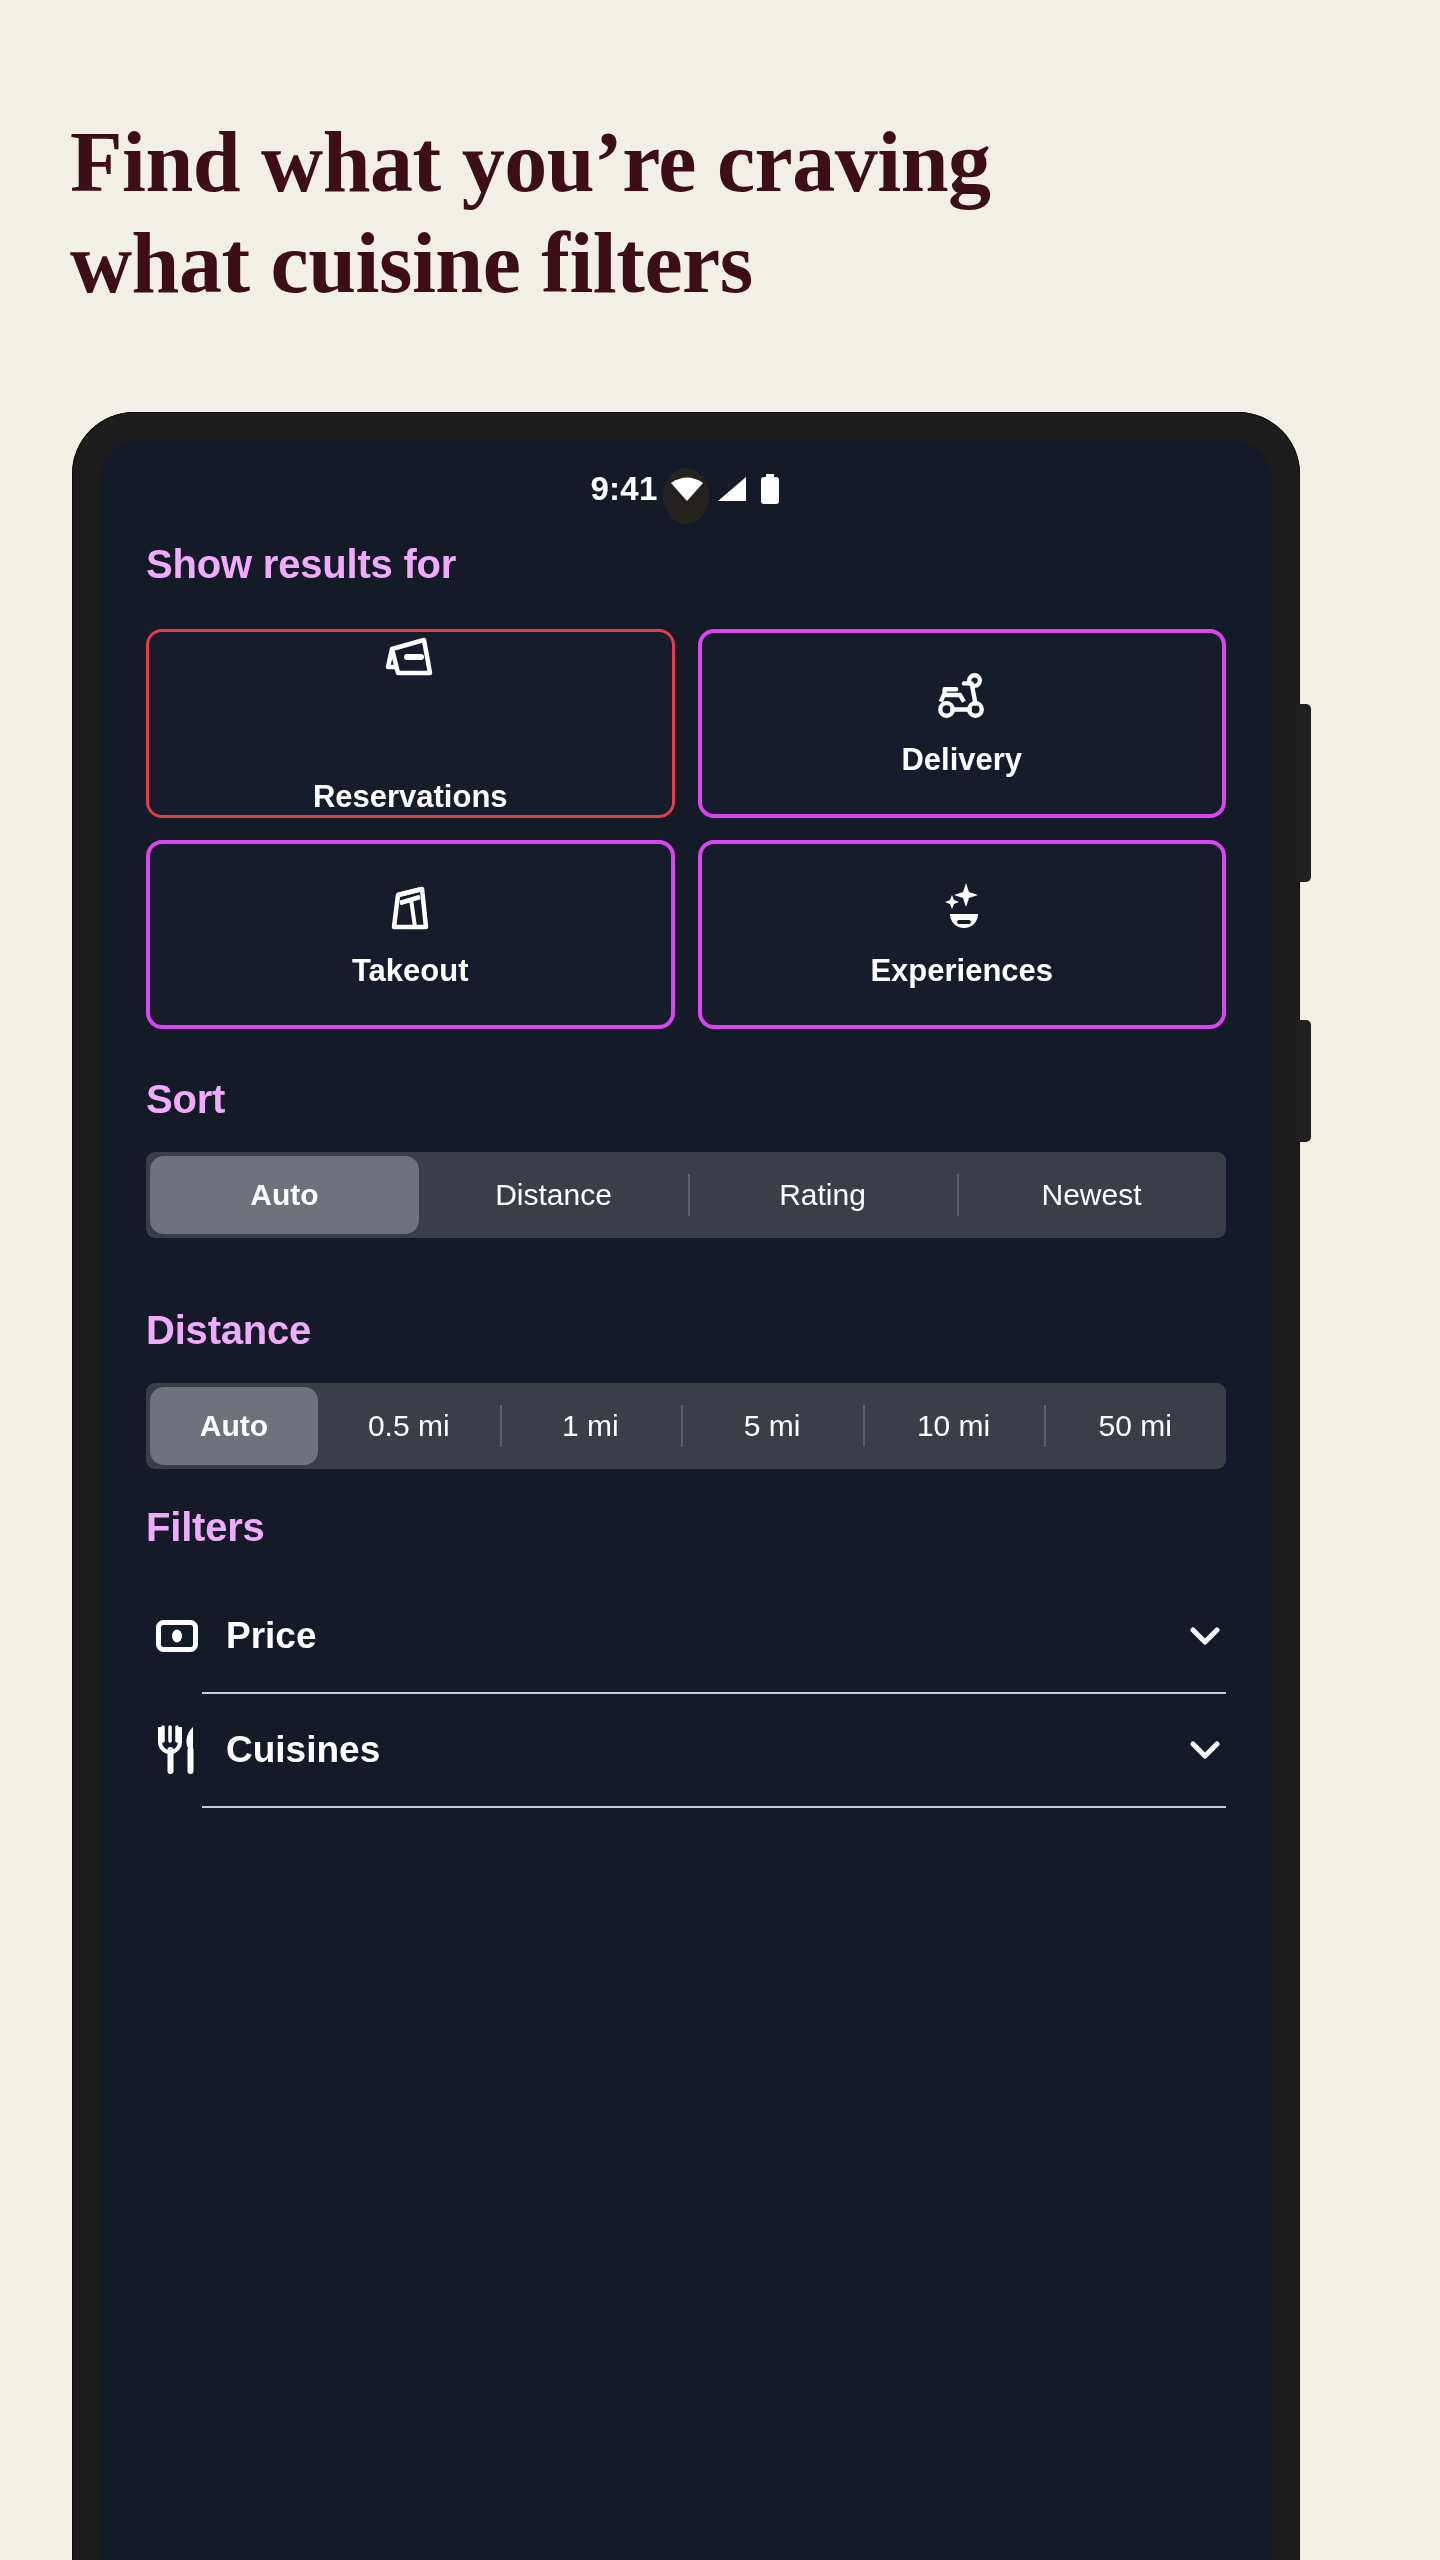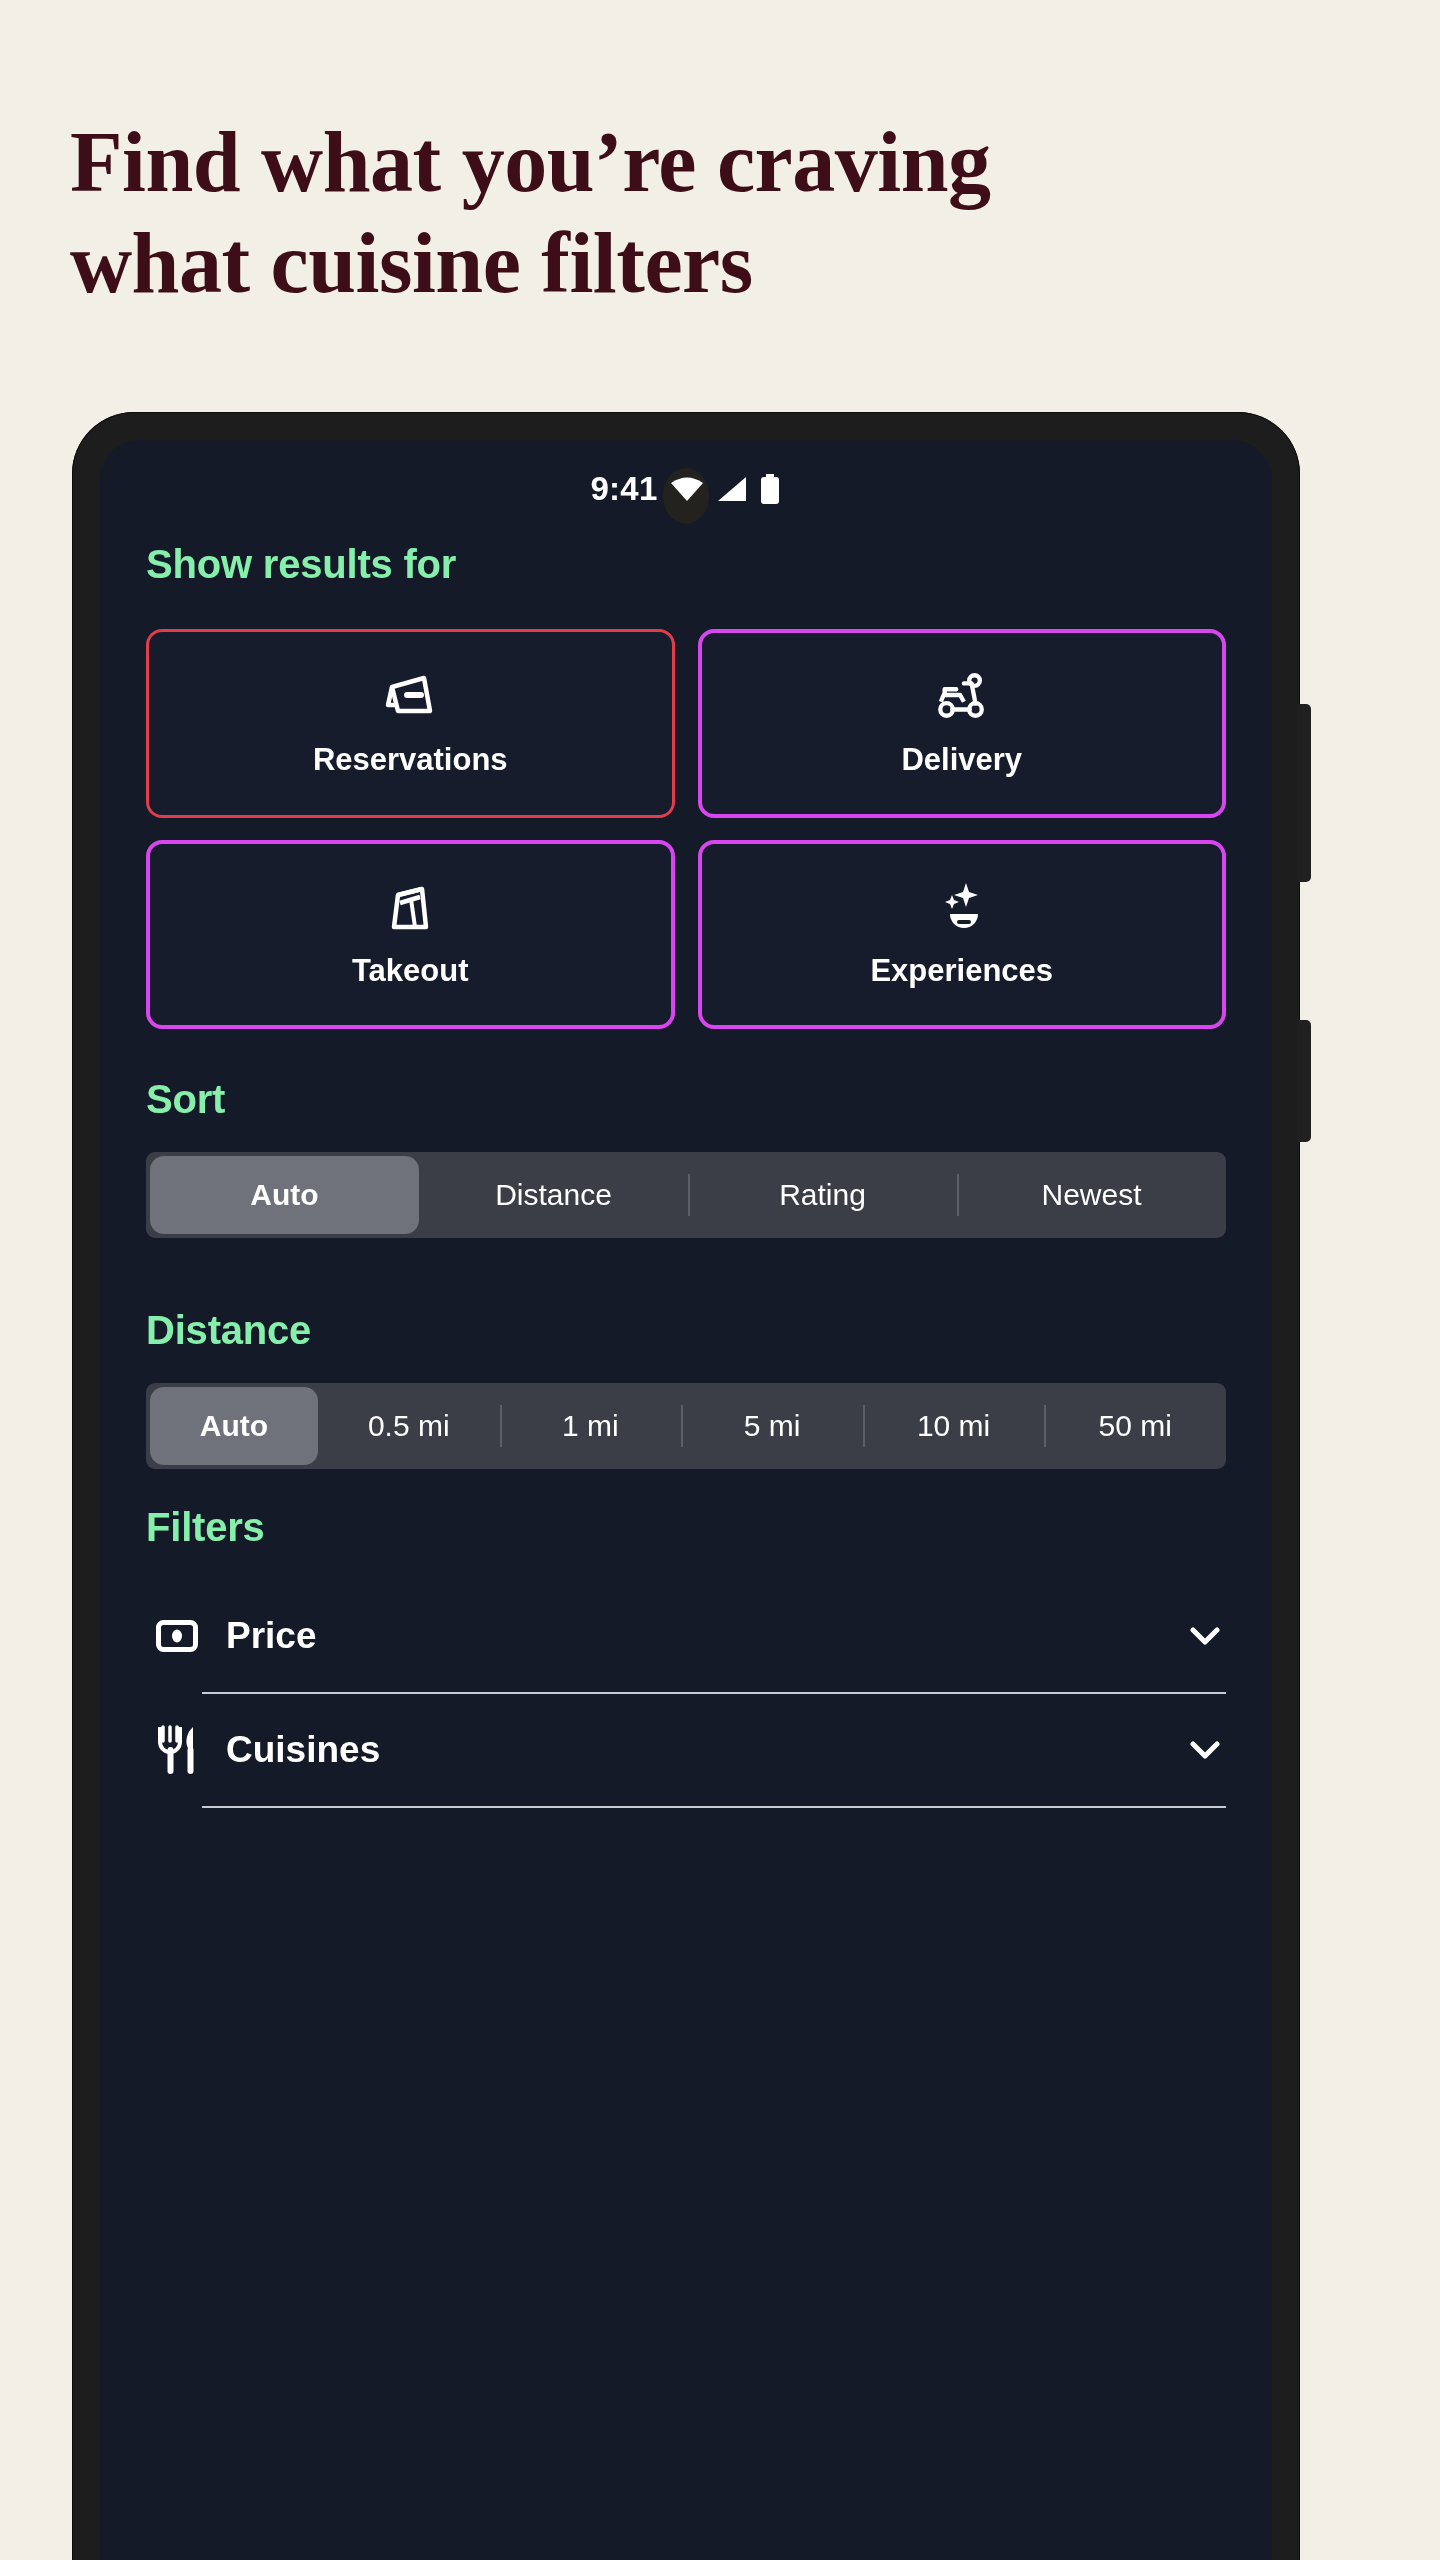--- a/index.html
+++ b/index.html
@@ -54,33 +54,33 @@
     padding:0 48px 0 46px;
     gap:12px;
   }
   .clock { color:#ffffff; font-size:33px; font-weight:600; letter-spacing:0.3px; }
   .sysicons { display:flex; align-items:center; gap:13px; }
 
   
   .content { position:absolute; left:0; top:96px; width:100%; padding:0 46px; }
 
   .section-title {
-    color:#86efac; font-weight:700; font-size:40px; letter-spacing:-0.2px;
+    color:#f0abfc; font-weight:700; font-size:40px; letter-spacing:-0.2px;
   }
   .h-show { margin-top:6px; }
 
   
   .cards { margin-top:42px; display:grid; grid-template-columns:1fr 1fr; gap:22px 23px; }
   .card {
     height:189px; border-radius:16px; border:4px solid #d946ef;
     background:#161c2b;
     display:flex; flex-direction:column; align-items:center; justify-content:center;
     gap:22px;
   }
-  .card.selected { border-color:#e03e4a; border-width:3px; }
+  .card.selected { border-color:#e03e4a; border-width:3px;justify-content:space-between; }
   .card-label { color:#ffffff; font-size:31px; font-weight:600; }
   .card-icon { width:54px; height:50px; display:flex; align-items:center; justify-content:center; }
 
   
   .seg-block { margin-top:48px; }
   .seg-block .section-title { margin-bottom:30px; }
   .segment {
     display:flex; align-items:stretch;
     background:#3b3e47; border-radius:9px; height:86px; overflow:hidden;
   }

